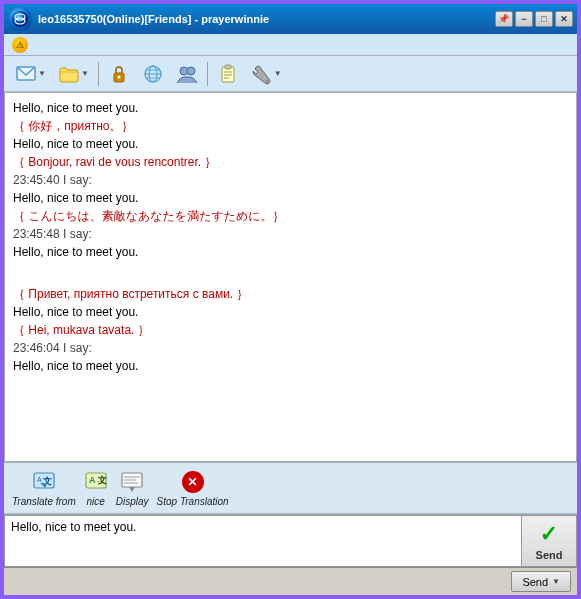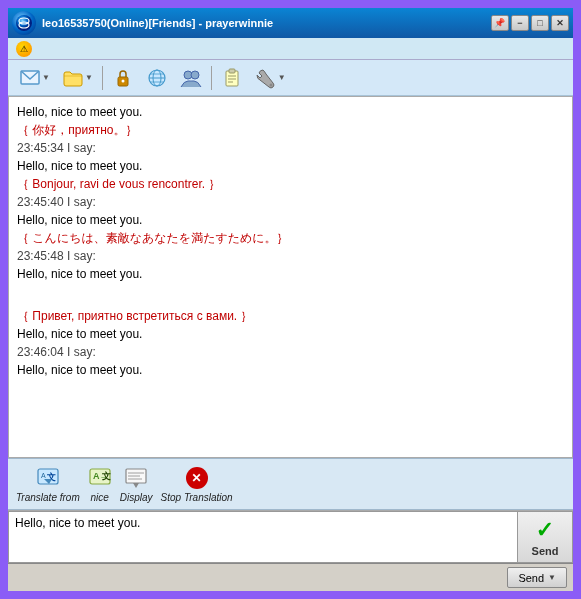--- a/index.html
+++ b/index.html
@@ -10,21 +10,21 @@
       font-size: 12px;
       background: #d4d0c8;
       overflow: hidden;
     }
 
     
     .window {
       width: 581px;
       height: 599px;
       background: #14b8a6;
-      border: 8px solid #8b5cf6;
+      border: 4px solid #8b5cf6;
       display: flex;
       flex-direction: column;
     }
 
     
     .title-bar {
       background: linear-gradient(180deg, #0a84d4 0%, #1058a5 100%);
       height: 30px;
       display: flex;
       align-items: center;
@@ -359,30 +359,30 @@
           <circle cx="16" cy="18" r="1.5" fill="#888"></circle>
         </svg>
       </div>
       <span class="toolbar-arrow">▼</span>
     </div>
   </div>
 
   <div class="chat-area" id="chat-container">
   <div class="chat-line ">Hello, nice to meet you.</div>
       <div class="chat-line chinese">｛ 你好，приятно。｝</div>
-      <div class="chat-line timestamp">23:45:34 I say:</div>
       <div class="chat-line ">Hello, nice to meet you.</div>
       <div class="chat-line french">｛ Bonjour, ravi de vous rencontrer. ｝</div>
       <div class="chat-line timestamp">23:45:40 I say:</div>
       <div class="chat-line ">Hello, nice to meet you.</div>
       <div class="chat-line japanese">｛ こんにちは、素敵なあなたを満たすために。｝</div>
       <div class="chat-line timestamp">23:45:48 I say:</div>
       <div class="chat-line ">Hello, nice to meet you.</div>
       <div class="chat-line russian">｛ Привет, приятно встретиться с вами. ｝</div>
       <div class="chat-line ">Hello, nice to meet you.</div>
+      <div class="chat-line malagasy">｛ Hei, mukava tavata. ｝</div>
       <div class="chat-line timestamp">23:46:04 I say:</div>
       <div class="chat-line ">Hello, nice to meet you.</div>
     </div>
 
   <div class="translate-bar">
 
     <div class="translate-item">
       <div class="translate-item-icon">
         <svg width="24" height="24" viewBox="0 0 24 24">
           <rect x="2" y="3" width="20" height="15" rx="2" fill="#c8e8ff" stroke="#4488bb" stroke-width="1.2"></rect>

